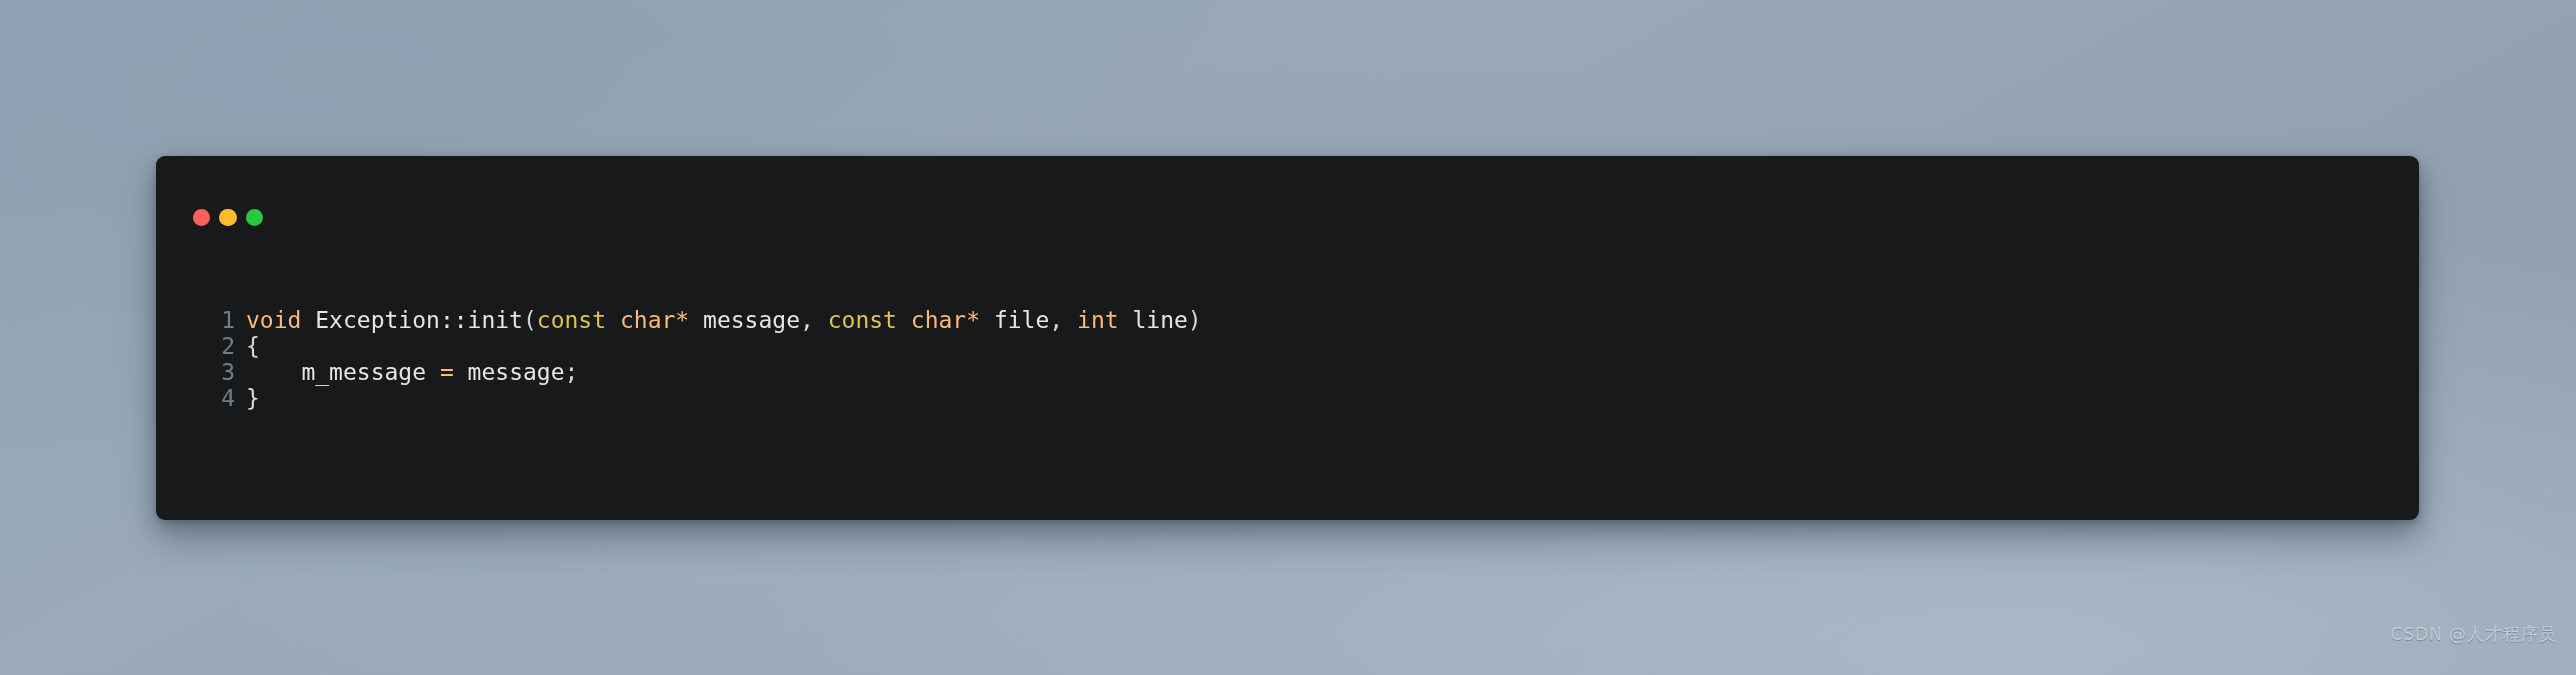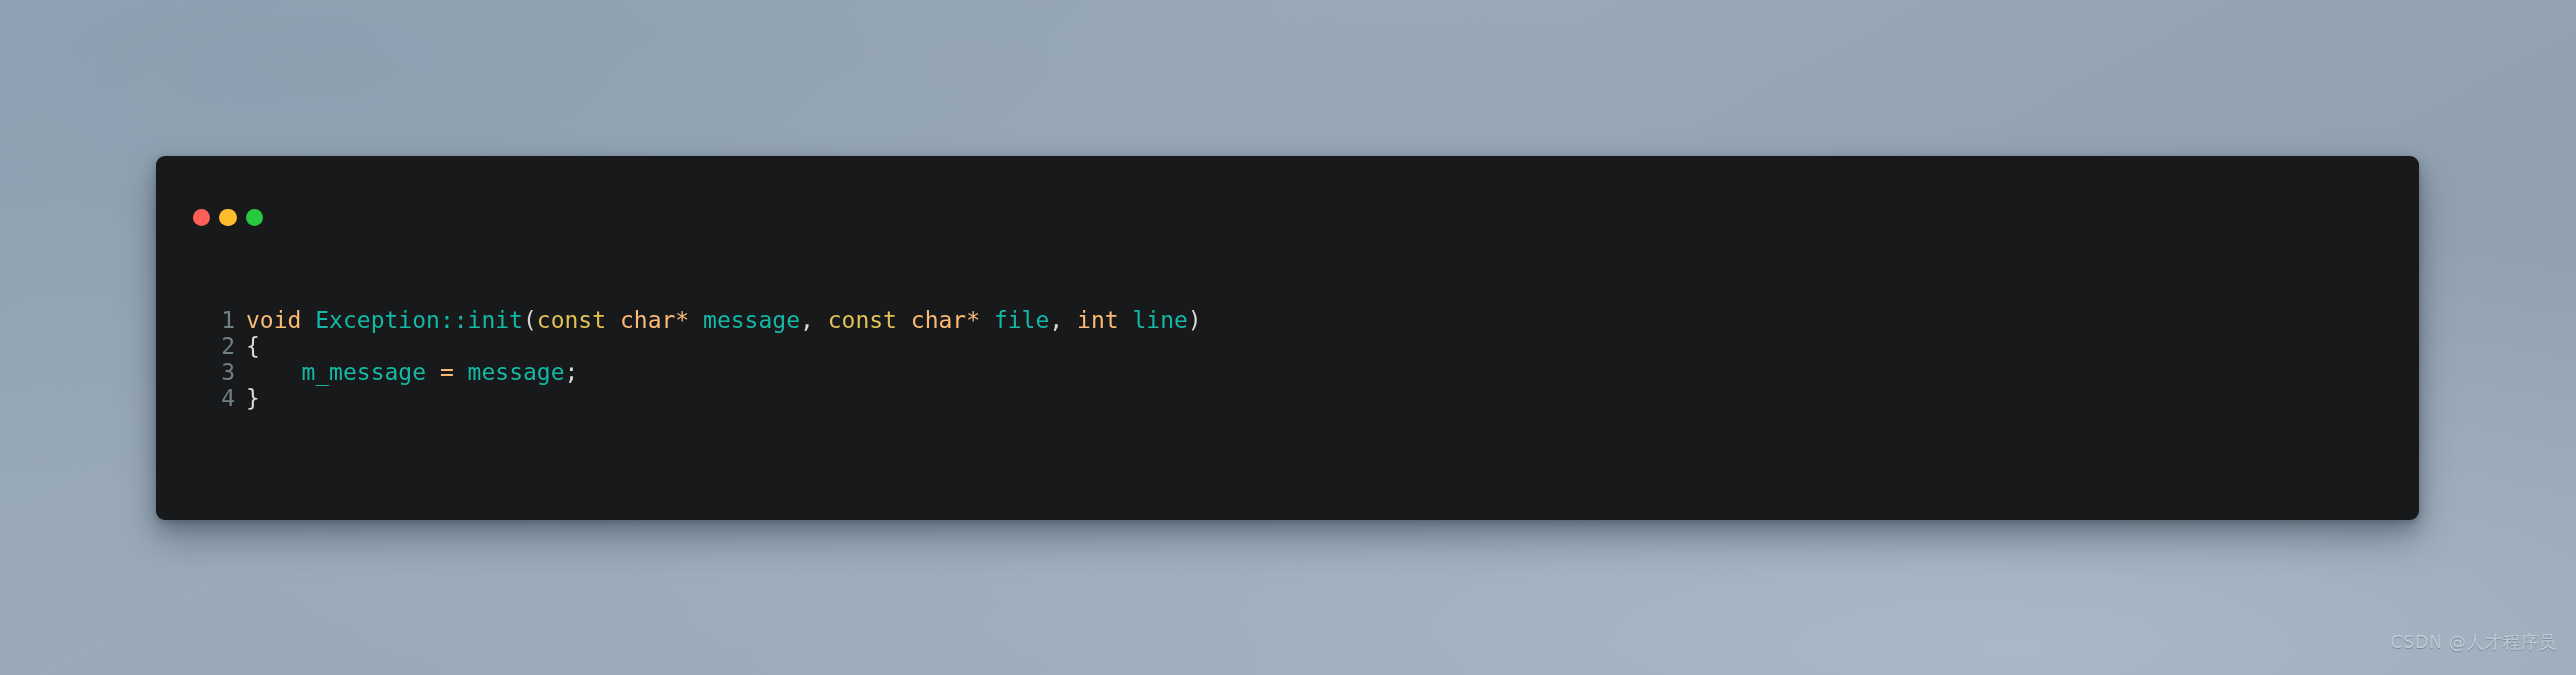--- a/index.html
+++ b/index.html
@@ -89,29 +89,29 @@
     font-family: "DejaVu Sans Mono", "Liberation Mono", monospace;
     font-size: 23px;
   }
   .src {
     flex: 1 1 auto;
     white-space: pre;
   }
 
   
   .t-kw   { color: #fdba74; }  
-  .t-id   { color: #14b8a6; }  
+  .t-id   { color: #e5e5e5; }  
   .t-sto  { color: #e2c255; }  
   .t-pun  { color: #d7d9d8; }  
 
   
   #watermark {
     position: absolute;
     right: 19.4px;
-    bottom: 21px;
+    bottom: 29px;
     font-family: "DejaVu Sans", sans-serif;
     font-size: 17.3px;
     letter-spacing: 0.7px;
     color: rgba(226,232,238,0.62);
     text-shadow: 0 0.7px 0.7px rgba(70,85,100,0.45);
     white-space: nowrap;
     user-select: none;
   }
 </style>
 </head>

